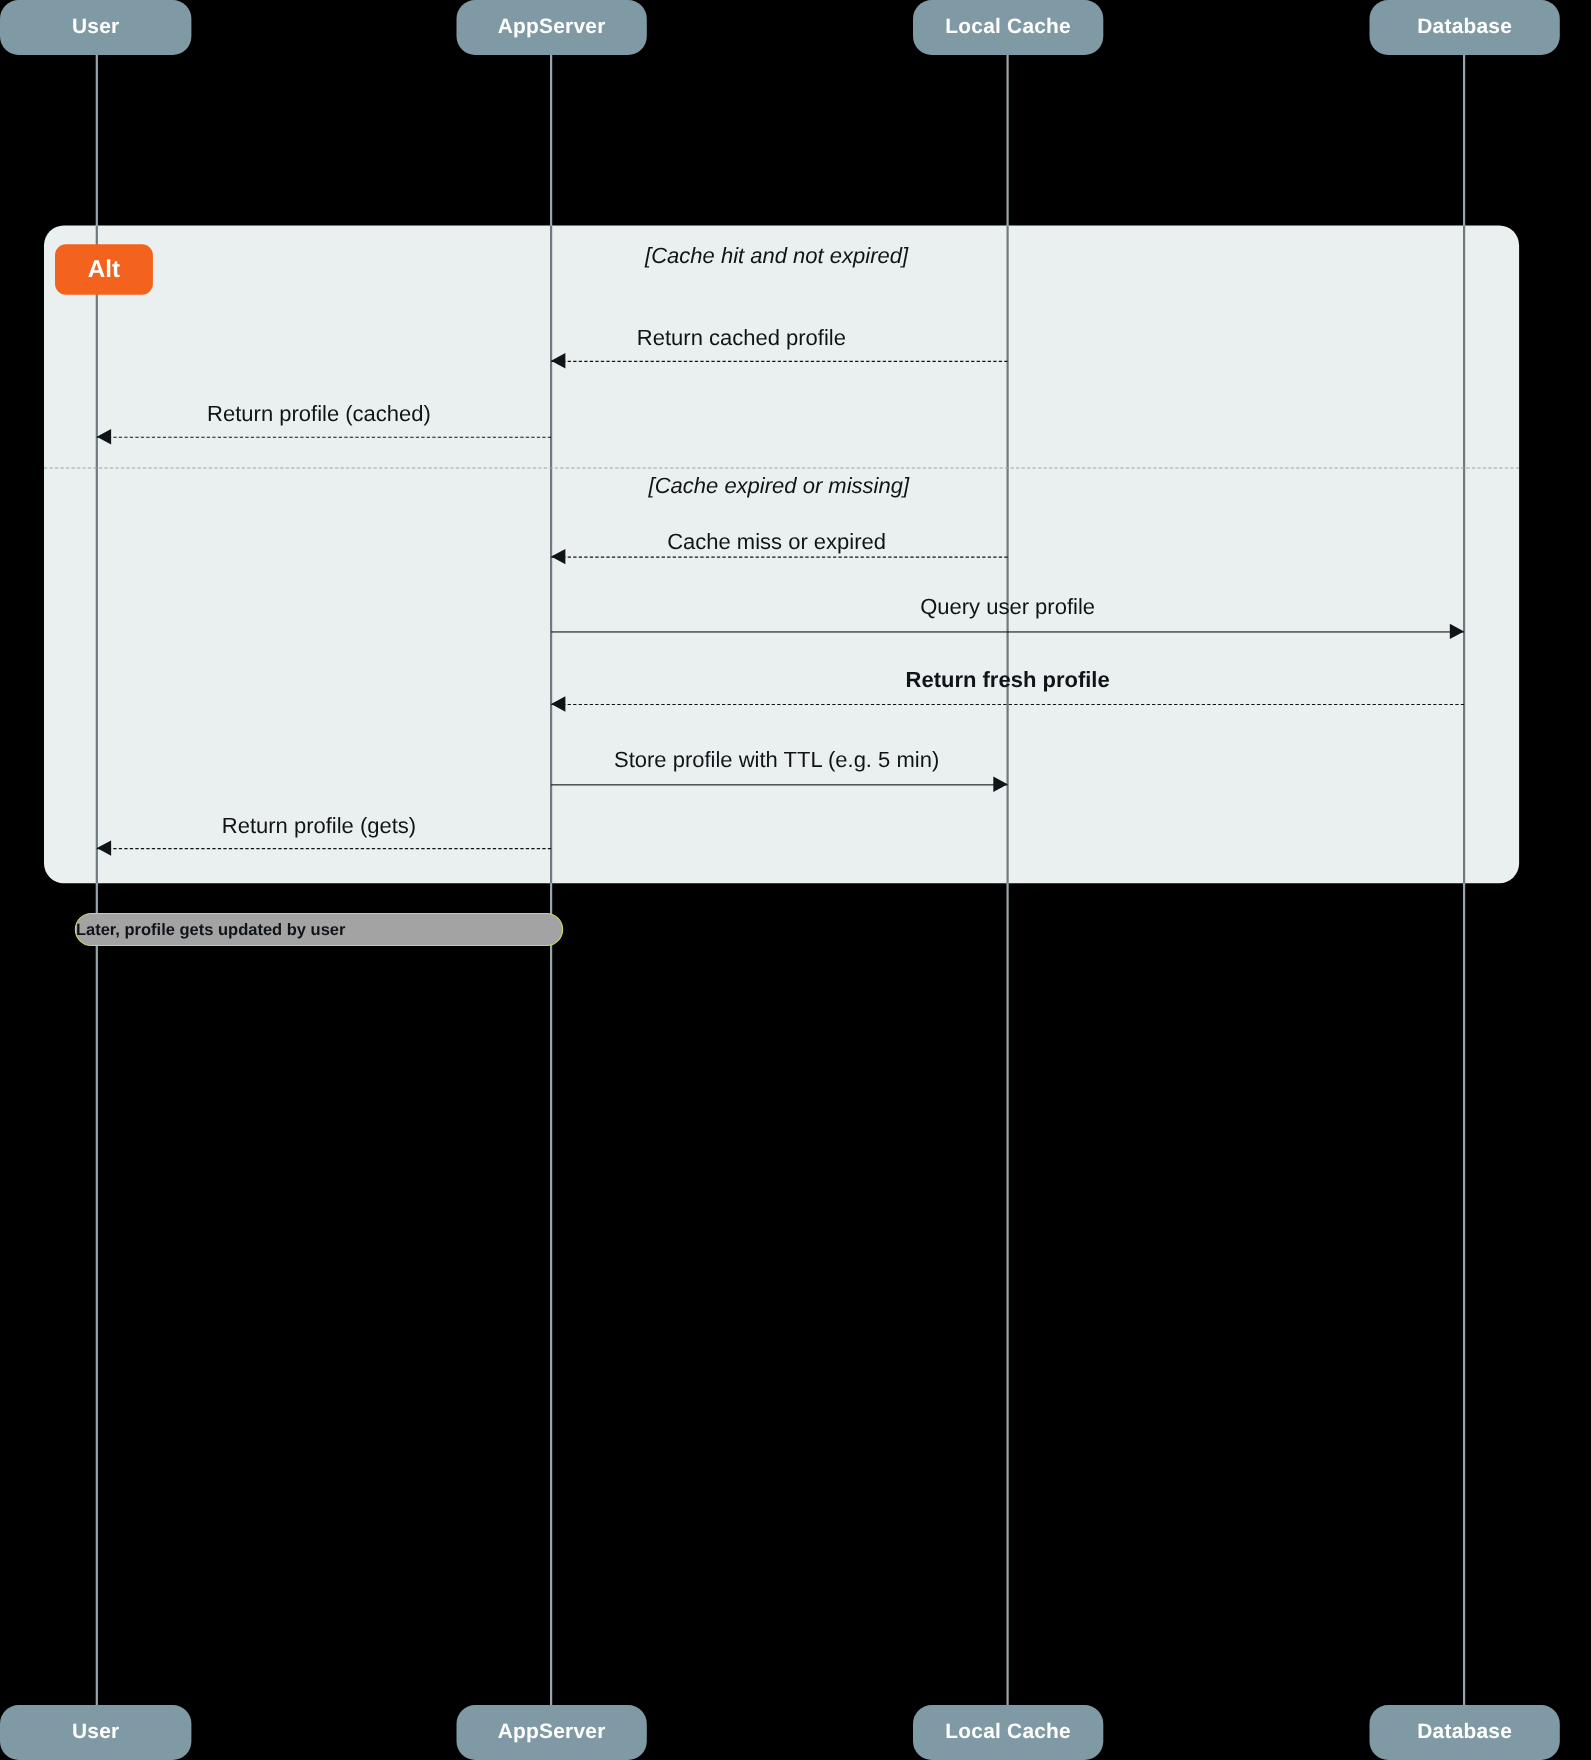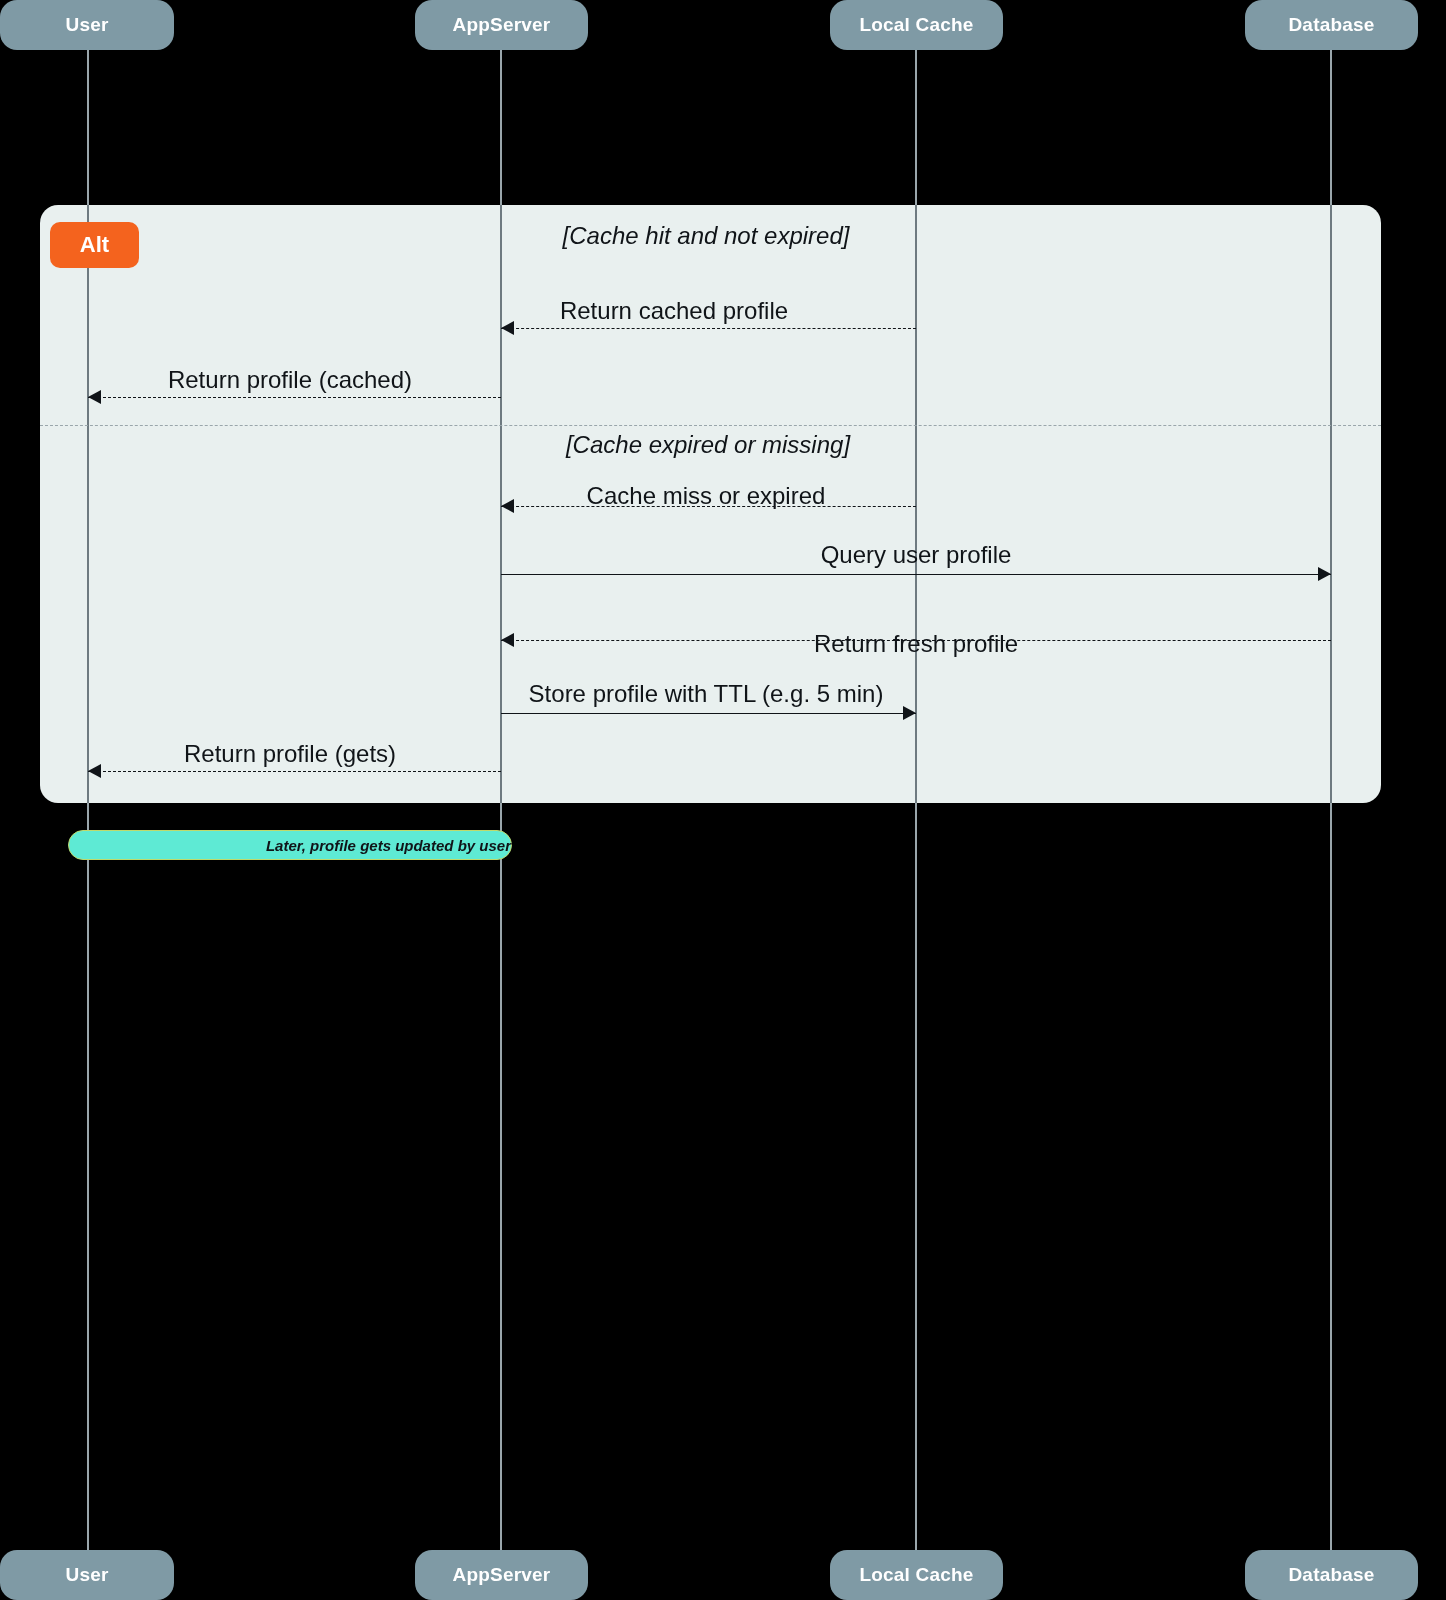--- a/index.html
+++ b/index.html
@@ -61,21 +61,21 @@
   }
   .frag-divider {
     position: absolute;
     height: 0;
     border-top: 1px dashed #9AA6AB;
   }
 
   
   .msg-label {
     position: absolute;
-    font-size: 24px;
+    font-size: 20px;
     color: #101418;
     white-space: nowrap;
     transform: translateX(-50%);
   }
   .msg-label.guard {
     font-style: italic;
   }
   .msg-line {
     position: absolute;
     height: 0;
@@ -95,30 +95,29 @@
   }
   .arrowhead.left {
     border-top: 7px solid transparent;
     border-bottom: 7px solid transparent;
     border-right: 13px solid #101418;
   }
 
   
   .note {
     position: absolute;
-    background: #5eead4;
+    background: #a3a3a3;
     border: 1px solid #BFD96B;
     border-radius: 16px;
     color: #101418;
     font-size: 15px;
     font-weight: bold;
-    font-style: italic;
     display: flex;
     align-items: center;
-    justify-content: flex-end;
+    justify-content: flex-start;
     box-sizing: border-box;
   }
 </style>
 </head>
 <body>
 
 <div id="diagram">
 
   <div id="participants-top">
       <div class="participant" style="left: 0px; top: 0px; width: 174px;">
@@ -160,21 +159,21 @@
       <div class="arrowhead left" style="top: 321px; left: 501px;"></div>
       <div class="msg-label" style="left: 290px; top: 366px;">Return profile (cached)</div>
       <div class="msg-line dashed" style="left: 88px; width: 413px; top: 397px;"></div>
       <div class="arrowhead left" style="top: 390px; left: 88px;"></div>
       <div class="msg-label" style="left: 706px; top: 482px;">Cache miss or expired</div>
       <div class="msg-line dashed" style="left: 501px; width: 415px; top: 506px;"></div>
       <div class="arrowhead left" style="top: 499px; left: 501px;"></div>
       <div class="msg-label" style="left: 916px; top: 541px;">Query user profile</div>
       <div class="msg-line solid" style="left: 501px; width: 830px; top: 574px;"></div>
       <div class="arrowhead right" style="top: 567px; left: 1318px;"></div>
-      <div class="msg-label" style="left: 916px; top: 630px;">Return fresh profile</div>
+      <div class="msg-label" style="left: 916px; top: 608px; font-weight: bold;">Return fresh profile</div>
       <div class="msg-line dashed" style="left: 501px; width: 830px; top: 640px;"></div>
       <div class="arrowhead left" style="top: 633px; left: 501px;"></div>
       <div class="msg-label" style="left: 706px; top: 680px;">Store profile with TTL (e.g. 5 min)</div>
       <div class="msg-line solid" style="left: 501px; width: 415px; top: 713px;"></div>
       <div class="arrowhead right" style="top: 706px; left: 903px;"></div>
       <div class="msg-label" style="left: 290px; top: 740px;">Return profile (gets)</div>
       <div class="msg-line dashed" style="left: 88px; width: 413px; top: 771px;"></div>
       <div class="arrowhead left" style="top: 764px; left: 88px;"></div>
     </div>
 

